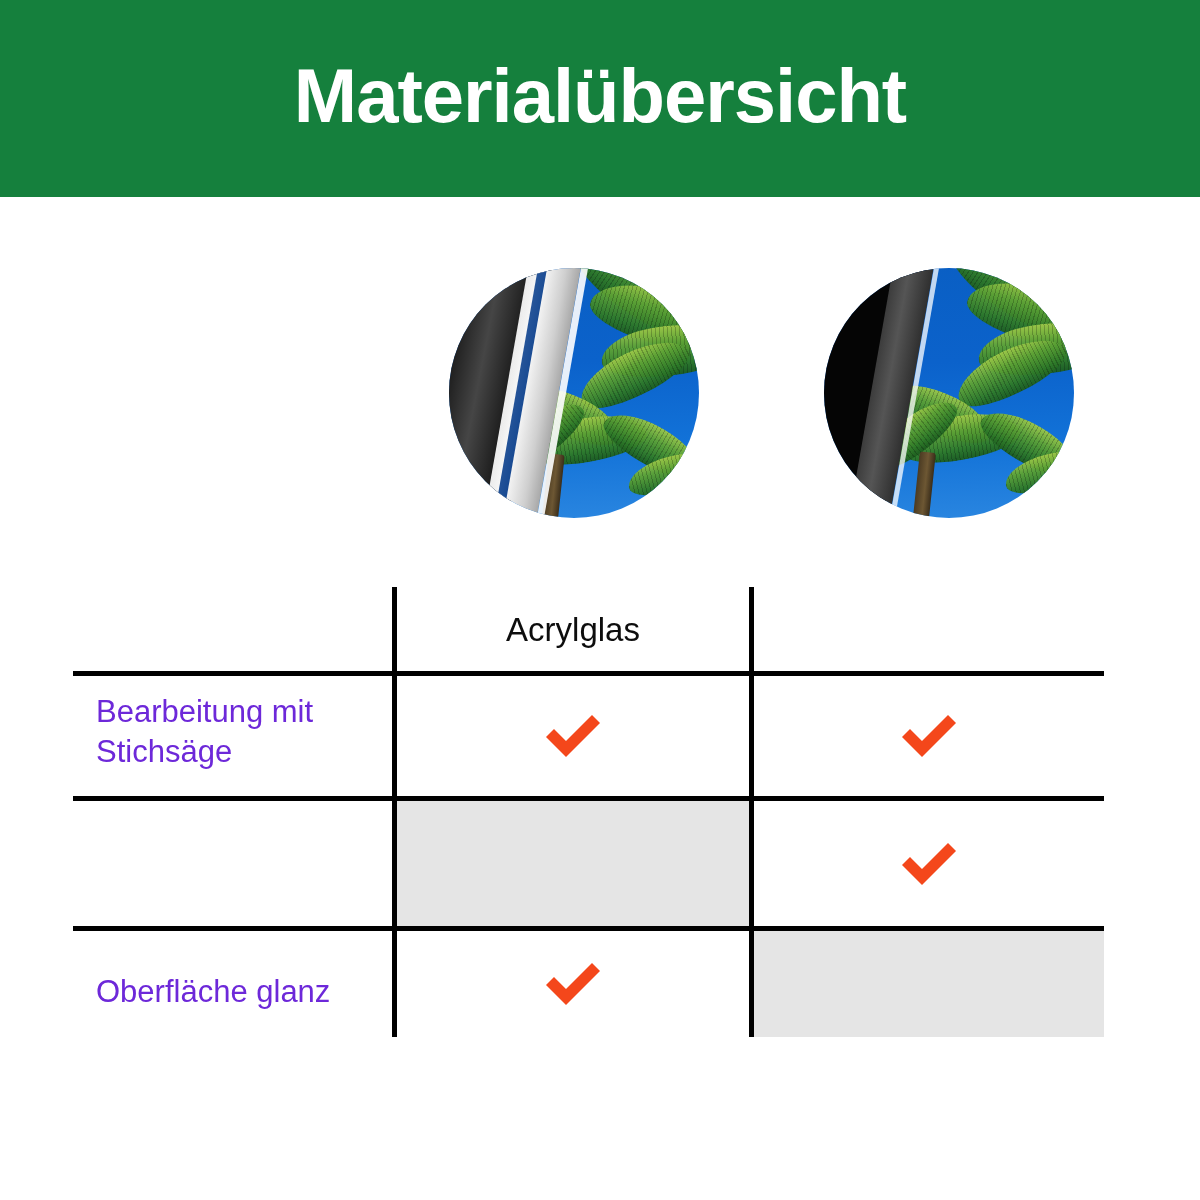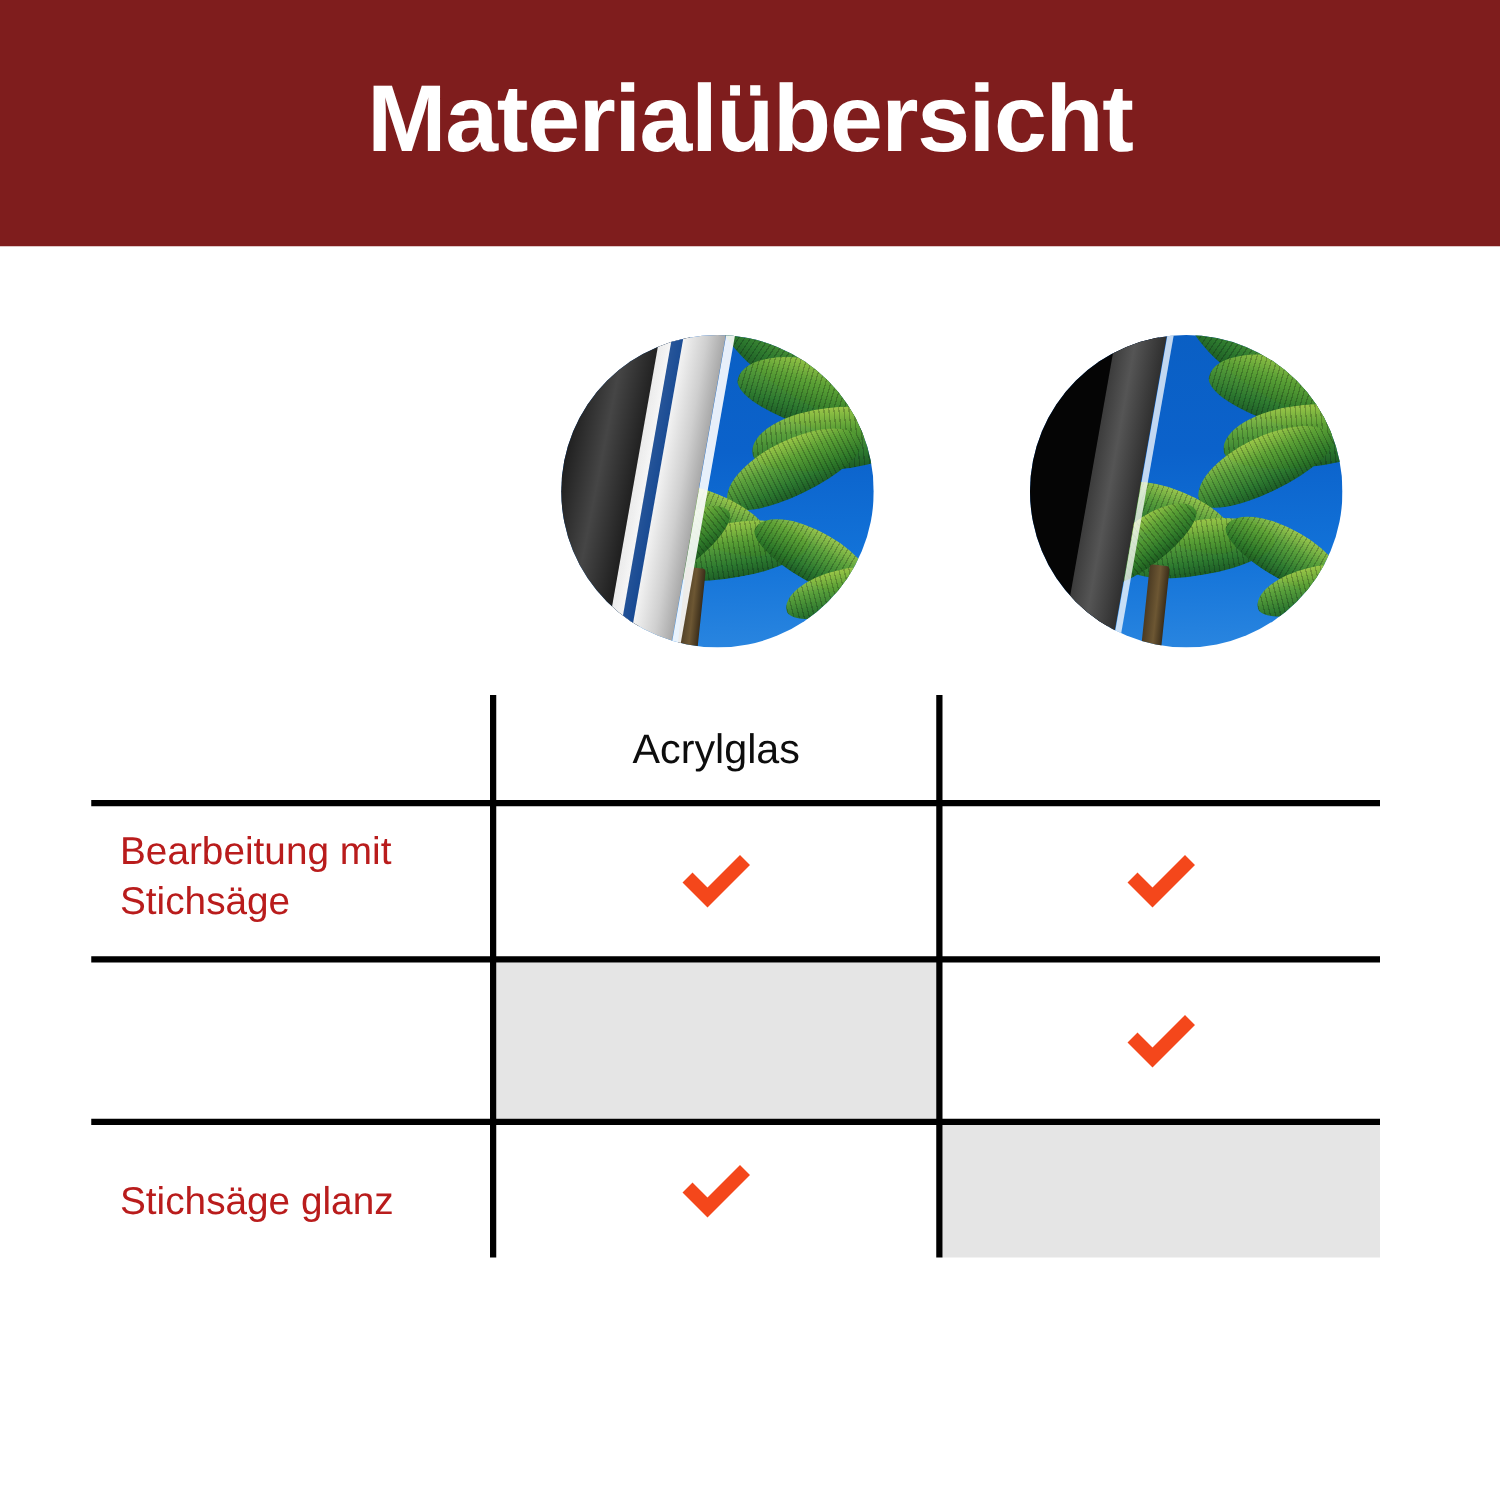--- a/index.html
+++ b/index.html
@@ -21,21 +21,21 @@
     height: 1200px;
   }
 
   
   .header-bar {
     position: absolute;
     left: 0;
     top: 0;
     width: 1200px;
     height: 197px;
-    background: #7f1d1d;
+    background: #15803d;
     display: flex;
     align-items: center;
     justify-content: center;
   }
   .header-title {
     color: #ffffff;
     font-family: "Liberation Sans", sans-serif;
     font-weight: bold;
     font-size: 76px;
     letter-spacing: -1px;
@@ -150,21 +150,21 @@
     transform: rotate(10deg);
     transform-origin: top left;
     background: #0b3f8c;
     opacity: 0.95;
   }
 
   
   .table {
     position: absolute;
     left: 73px;
-    top: 556px;
+    top: 587px;
     width: 1031px;
     height: 452px;
   }
 
   .v-rule {
     position: absolute;
     top: 0;
     width: 5px;
     height: 450px;
     background: #000000;
@@ -195,21 +195,21 @@
   }
   .col-head-1 { left: 324px; width: 352px; }
   .col-head-2 { left: 681px; width: 350px; }
 
   .row-label {
     position: absolute;
     left: 23px;
     width: 290px;
     font-size: 31px;
     line-height: 1.30;
-    color: #b91c1c;
+    color: #6d28d9;
   }
   .row-label-0 { top: 105px; }
   .row-label-1 { top: 258px; }
   .row-label-2 { top: 385px; }
 
   .cell {
     position: absolute;
     display: flex;
     align-items: center;
     justify-content: center;
@@ -284,21 +284,21 @@
 
     <div class="col-head col-head-1">Acrylglas</div>
 
     <div class="h-rule h-rule-head"></div>
     <div class="h-rule h-rule-1"></div>
     <div class="h-rule h-rule-2"></div>
     <div class="v-rule v-rule-1"></div>
     <div class="v-rule v-rule-2"></div>
 
     <div class="row-label row-label-0">Bearbeitung mit Stichsäge</div>
-    <div class="row-label row-label-2">Stichsäge glanz</div>
+    <div class="row-label row-label-2">Oberfläche glanz</div>
 
     <div class="cell cell-c1 cell-r0">
       <svg class="check-svg" width="62" height="50" viewBox="0 0 62 50">
         <path d="M4 26 L12 18 L24 30 L50 4 L58 12 L24 46 Z" fill="#F4471B"></path>
       </svg>
     </div>
     <div class="cell cell-c2 cell-r0">
       <svg class="check-svg" width="62" height="50" viewBox="0 0 62 50">
         <path d="M4 26 L12 18 L24 30 L50 4 L58 12 L24 46 Z" fill="#F4471B"></path>
       </svg>

